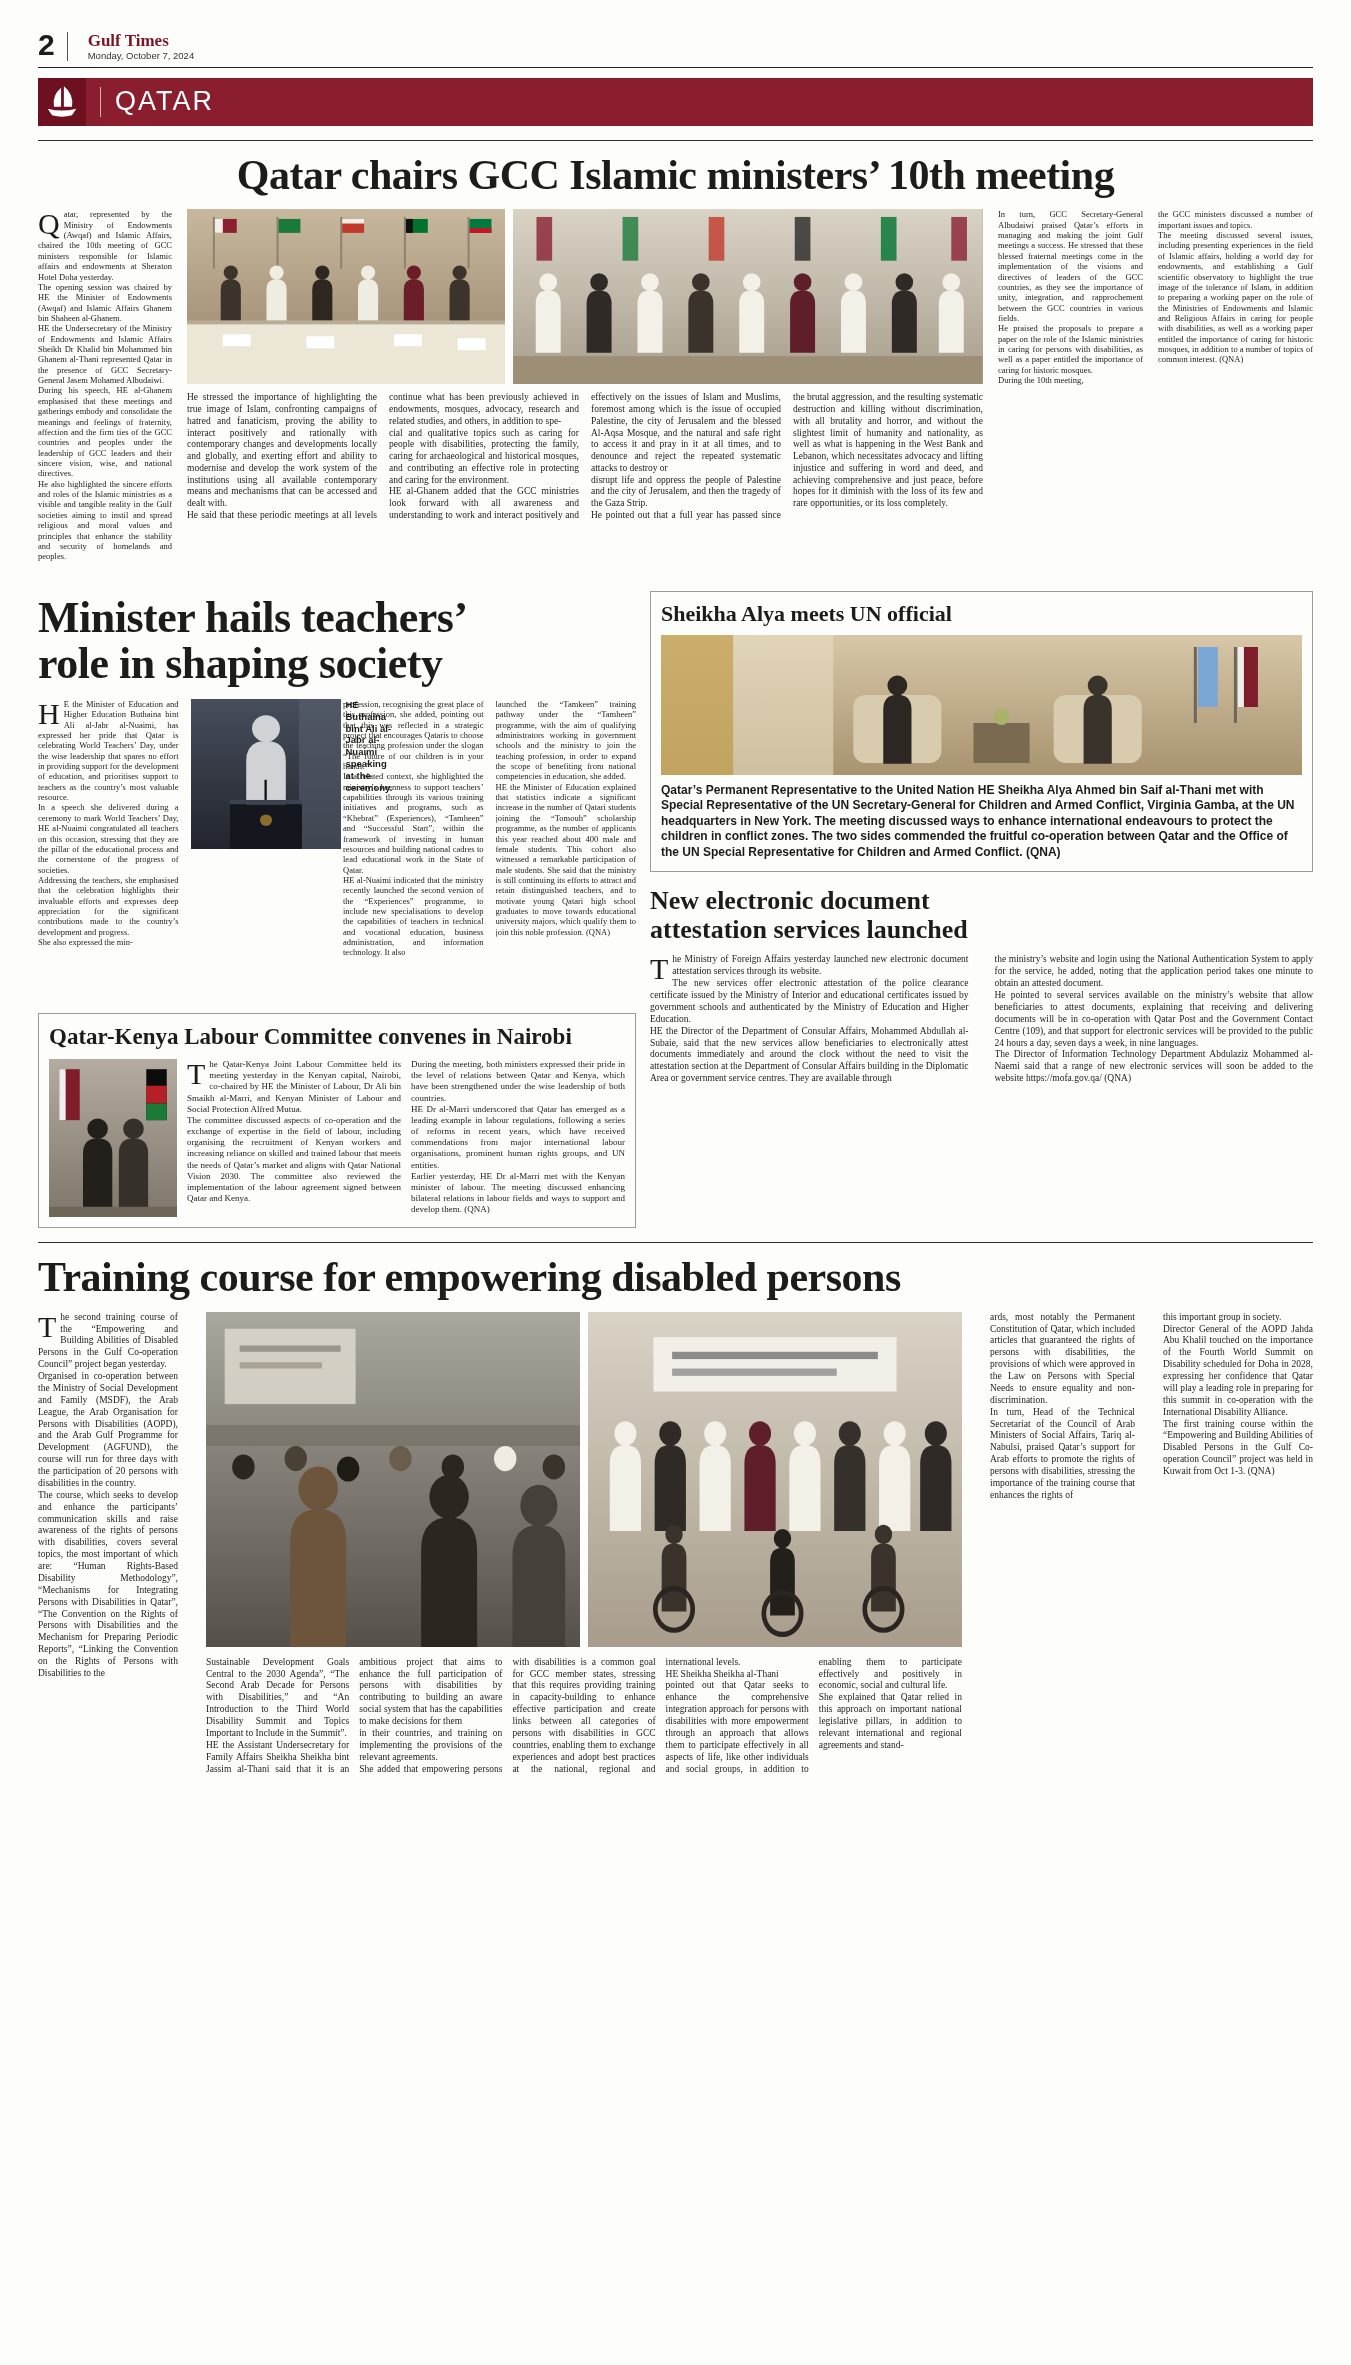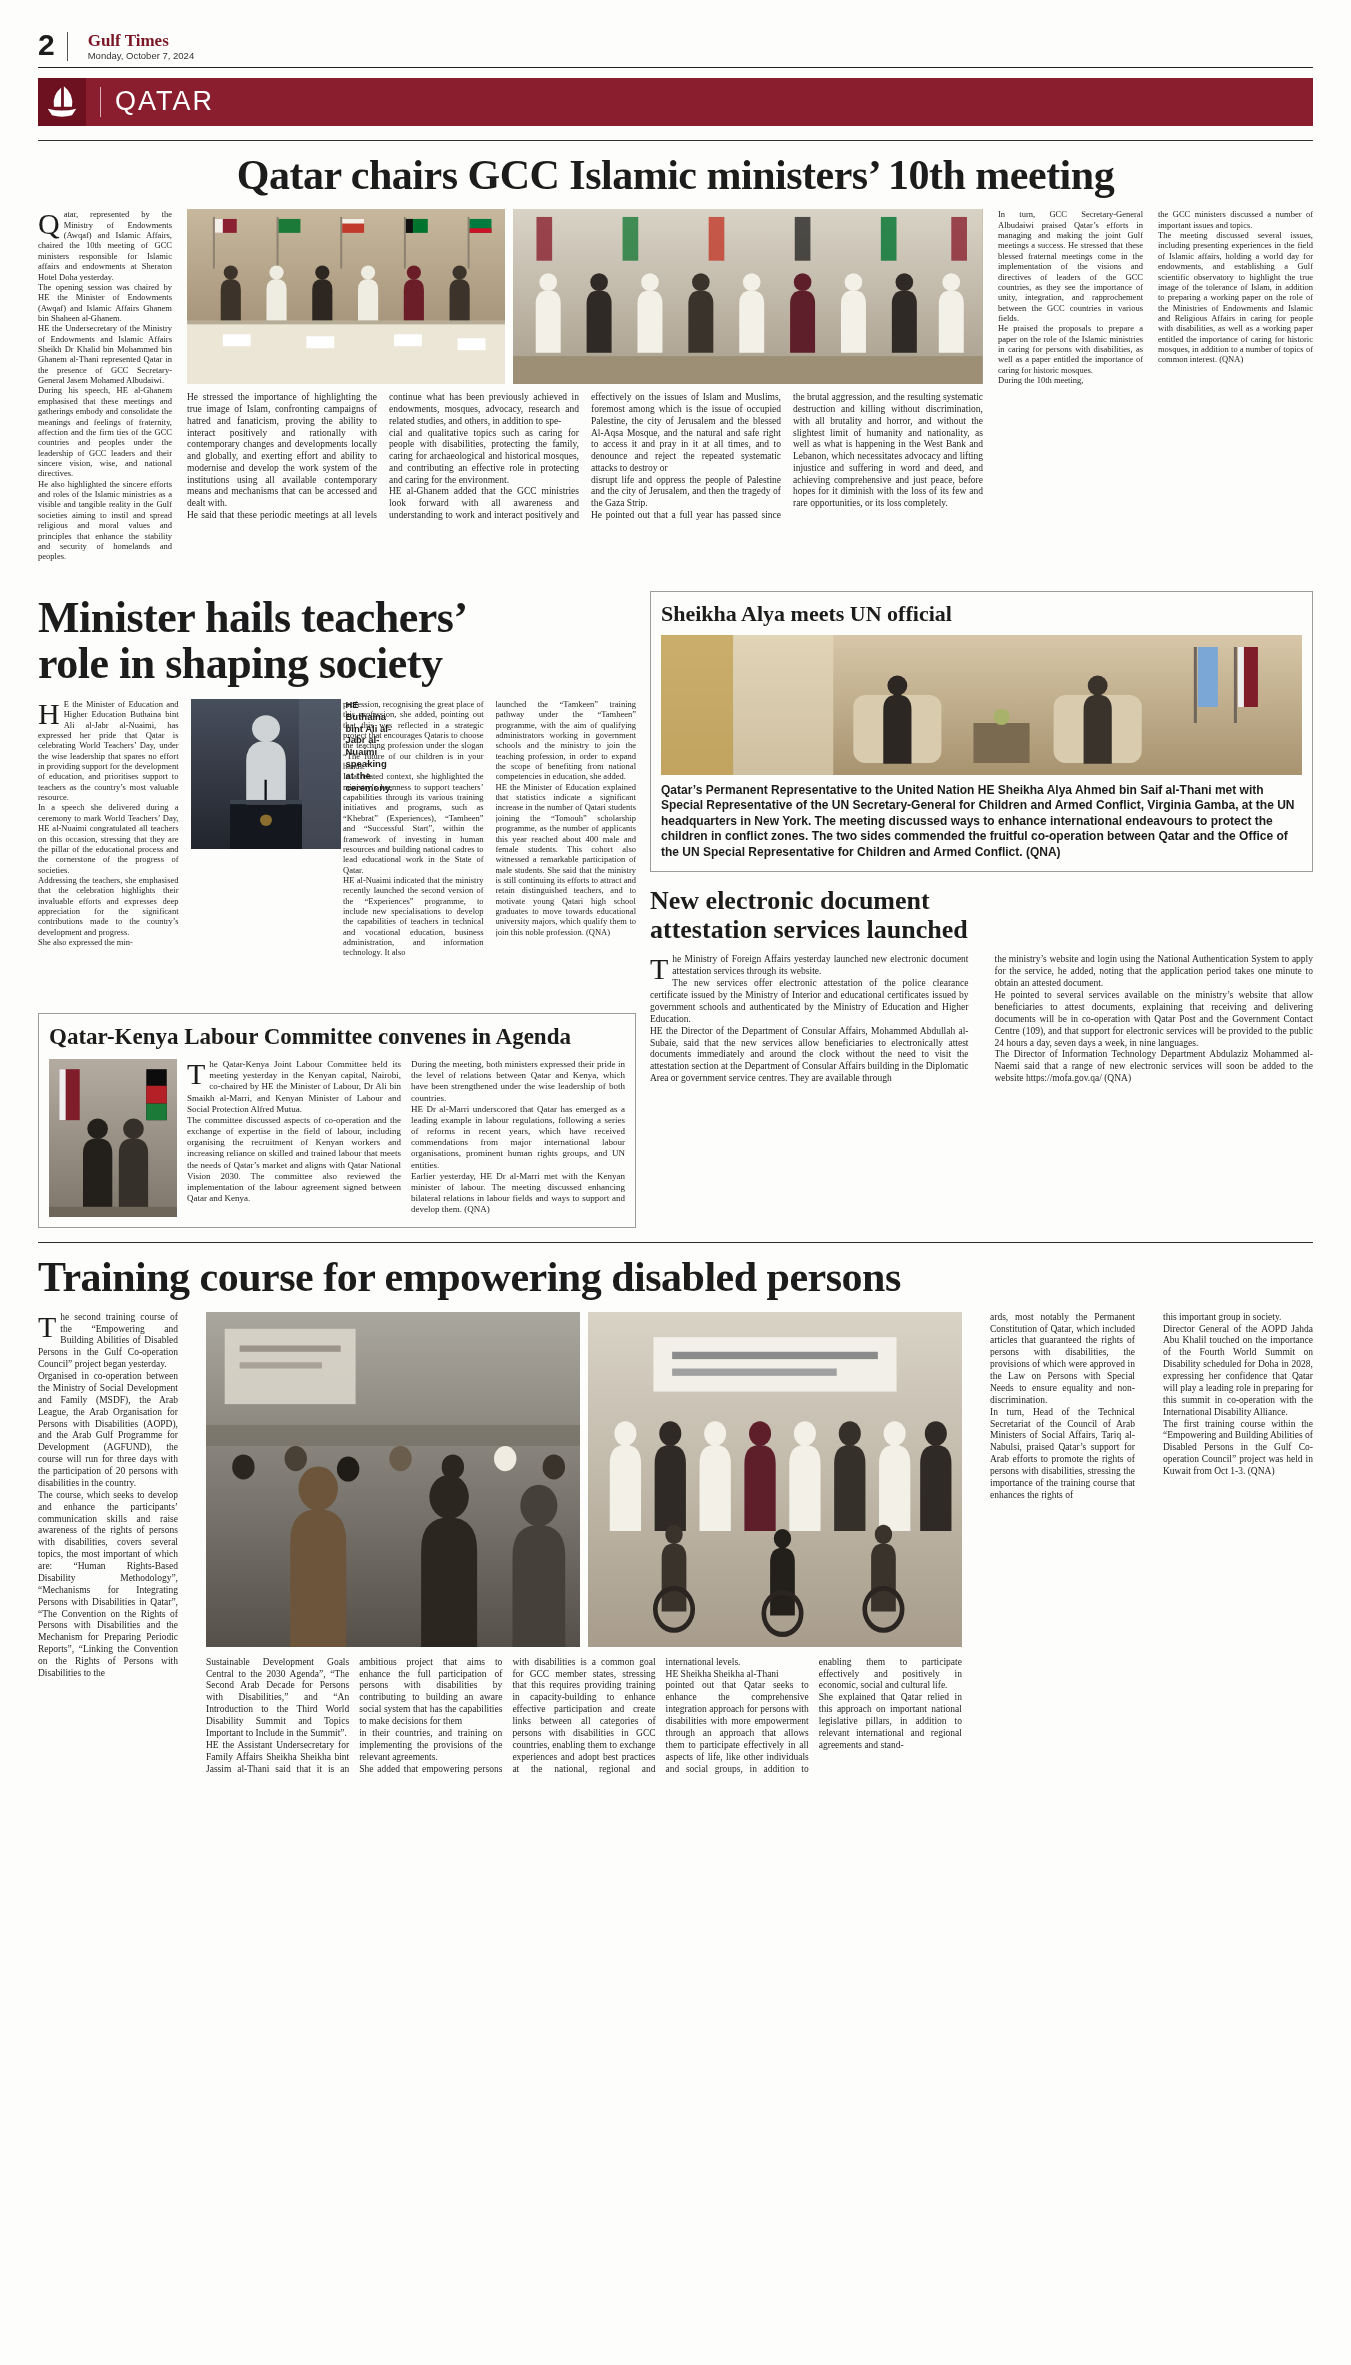--- a/index.html
+++ b/index.html
@@ -239,21 +239,21 @@
           </div>
           <div class="col t-col">profession, recognising the great place of this profession, she added, pointing out that this was reflected in a strategic project that encourages Qataris to choose the teaching profession under the slogan “The future of our children is in your hands.”
 In a related context, she highlighted the ministry’s keenness to support teachers’ capabilities through its various training initiatives and programs, such as “Khebrat” (Experiences), “Tamheen” and “Successful Start”, within the framework of investing in human resources and building national cadres to lead educational work in the State of Qatar.
 HE al-Nuaimi indicated that the ministry recently launched the second version of the “Experiences” programme, to include new specialisations to develop the capabilities of teachers in technical and vocational education, business administration, and information technology. It also</div>
           <div class="col t-col">launched the “Tamkeen” training pathway under the “Tamheen” programme, with the aim of qualifying administrators working in government schools and the ministry to join the teaching profession, in order to expand the scope of benefiting from national competencies in education, she added.
 HE the Minister of Education explained that statistics indicate a significant increase in the number of Qatari students joining the “Tomouh” scholarship programme, as the number of applicants this year reached about 400 male and female students. This cohort also witnessed a remarkable participation of male students. She said that the ministry is still continuing its efforts to attract and retain distinguished teachers, and to motivate young Qatari high school graduates to move towards educational university majors, which qualify them to join this noble profession. (QNA)</div>
         </div>
       </section>
 
       <section class="boxed kenya">
-        <h3 class="kenya-title">Qatar-Kenya Labour Committee convenes in Agenda</h3>
+        <h3 class="kenya-title">Qatar-Kenya Labour Committee convenes in Nairobi</h3>
         <div class="k-inner">
           <div class="photo k-photo">
             <svg viewBox="0 0 100 124" preserveAspectRatio="none" aria-hidden="true">
               <rect width="100" height="124" fill="url(#gGray)"></rect>
               <rect x="8" y="8" width="16" height="40" fill="#7f1d2b"></rect>
                 <rect x="8" y="8" width="5" height="40" fill="#eeeeee"></rect>
               <rect x="76" y="8" width="16" height="40" fill="#0c0c0c"></rect>
                 <rect x="76" y="21" width="16" height="14" fill="#b52026"></rect>
                 <rect x="76" y="35" width="16" height="13" fill="#1c7a38"></rect>
               <use href="#p" transform="translate(38 82) scale(2.6)" fill="#23201c"></use>

